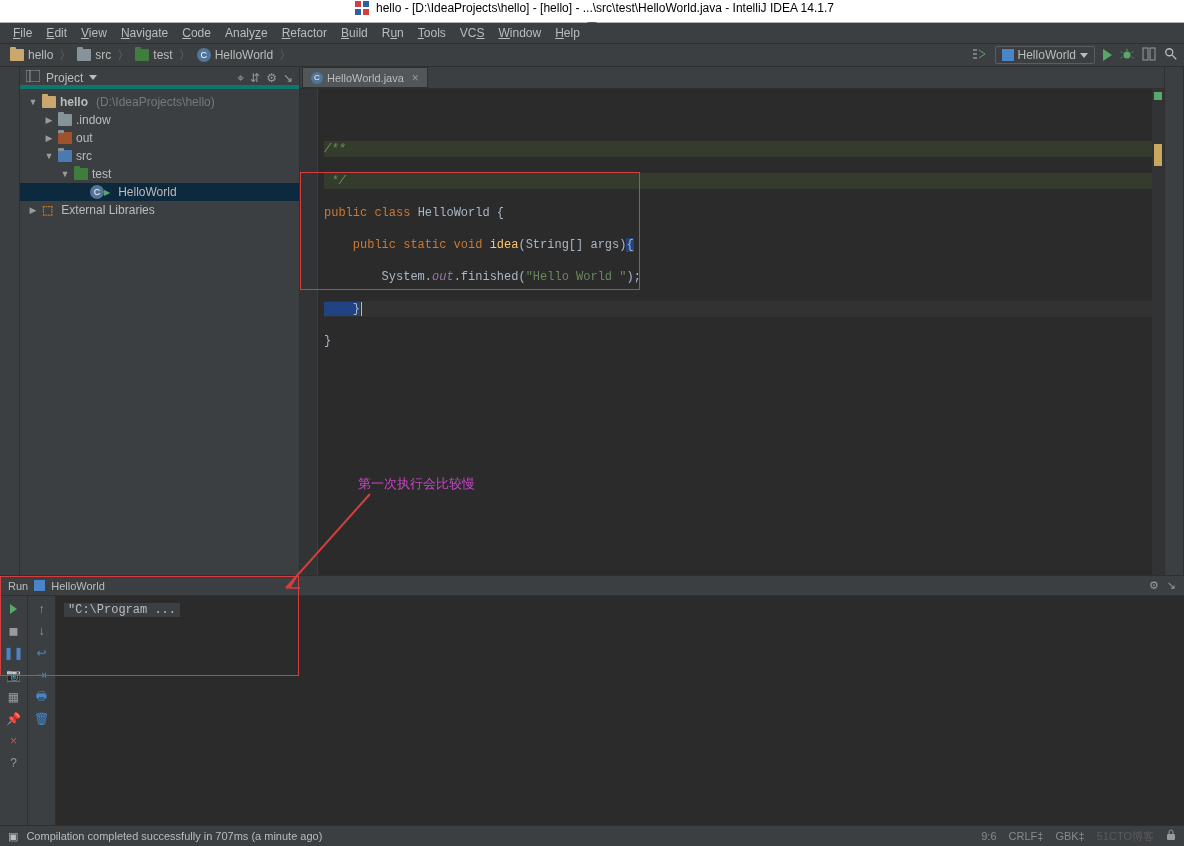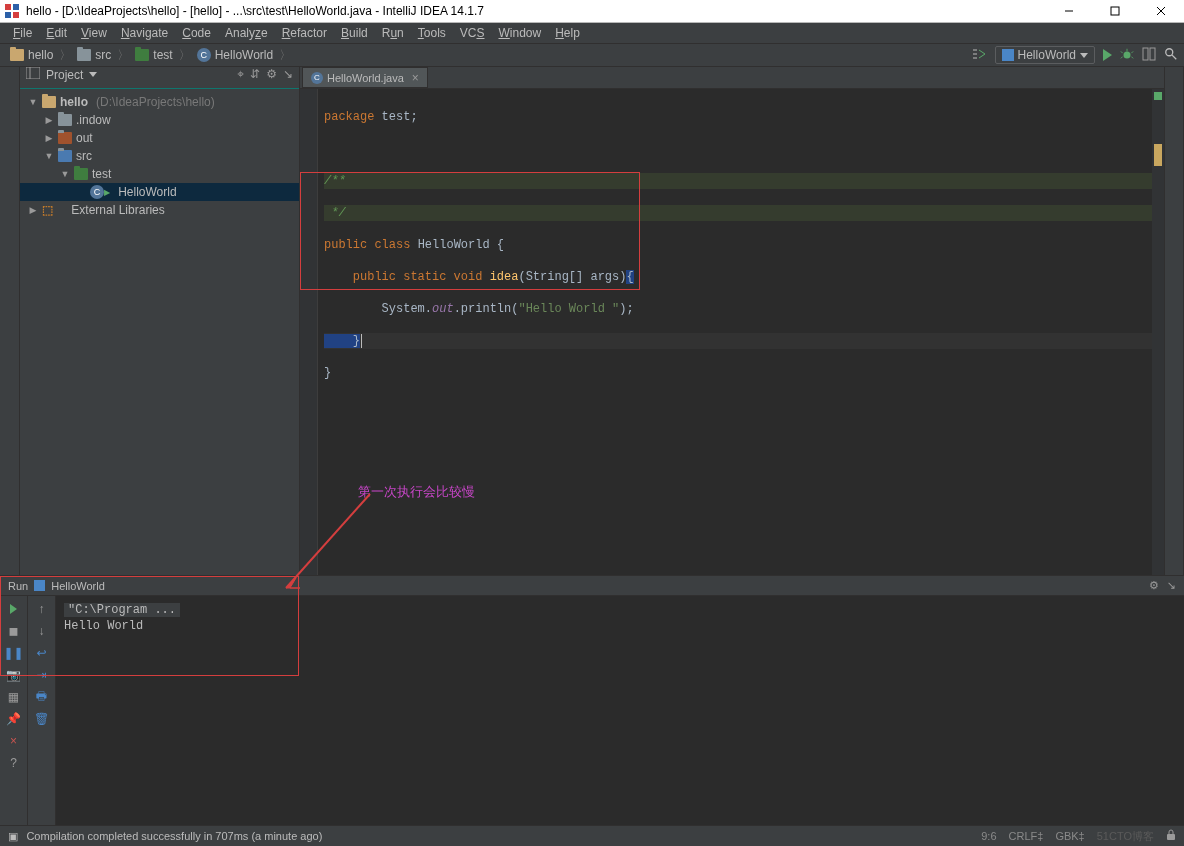--- a/index.html
+++ b/index.html
@@ -1,19 +1,19 @@
 <!DOCTYPE html>
 <html><head>
 <meta charset="utf-8">
 <style>
   * { margin: 0; padding: 0; box-sizing: border-box; }
   body { font-family: "Segoe UI", Helvetica, Arial, sans-serif; font-size: 12px; background: #3c3f41; color: #bbbbbb; user-select: none; }
   .window { display: flex; flex-direction: column; width: 1184px; height: 846px; background: #ffffff; }
   
-  .title-bar { display: flex; align-items: center; justify-content: space-between; height: 23px; background: #ffffff; color: #000; border-bottom: 1px solid #b8b8b8;}
+  .title-bar { display: flex; align-items: center; justify-content: space-between; height: 23px; background: #ffffff; color: #000; border-bottom: 1px solid #b8b8b8; flex-direction: column;}
   .title-left { display: flex; align-items: center; gap: 6px; padding-left: 4px; font-size: 12px;}
   .app-ico { width: 16px; height: 16px; display: flex; align-items: center; justify-content: center;}
   .title-btns { display: flex; }
   .title-btn { width: 46px; height: 22px; display: flex; align-items: center; justify-content: center; color: #000; }
   
   .menu-bar { display: flex; align-items: center; height: 21px; background: #3c3f41; color: #bbbbbb; padding: 0 6px; border-bottom: 1px solid #302f2f;}
   .menu-item { padding: 2px 7px; }
   .mnemonic { text-decoration: underline; }
   
   .nav-bar { display: flex; align-items: center; height: 23px; background: #3c3f41; border-bottom: 1px solid #302f2f; padding: 0 6px; font-size: 12px; justify-content: space-between;}
@@ -31,21 +31,21 @@
   .app-run-ico{ width:12px; height:12px; background:#4a86c7;}
   .drop-tri{ width:0; height:0; border-left:4px solid transparent; border-right:4px solid transparent; border-top:5px solid #bbb;}
   .play-tri{ width:0; height:0; border-top:6px solid transparent; border-bottom:6px solid transparent; border-left:9px solid #59a869;}
   .bug-ico svg { fill:#59a869;}
   .search-ico{ color:#bbb;}
   
   .main { display: flex; flex: 1; min-height: 0; background:#3c3f41; position:relative;}
   .left-gutter{ width:20px; background:#3c3f41; border-right:1px solid #302f2f; display:flex; justify-content:center;}
   
   .project-panel { width: 280px; background:#3c3f41; border-right:1px solid #302f2f; display:flex; flex-direction:column;}
-  .proj-header{ display:flex; align-items:flex-start; justify-content:space-between; height:22px; padding:0 6px; background:#3c3f41; border-bottom:1px solid #0f766e;}
+  .proj-header{ display:flex; align-items:flex-end; justify-content:space-between; height:22px; padding:0 6px; background:#3c3f41; border-bottom:4px solid #0f766e;}
   .proj-header-l{ display:flex; align-items:center; gap:6px;}
   .proj-tools{ display:flex; align-items:center; gap:6px; color:#9a9a9a;}
   .tree { padding-top:4px; font-size:12px;}
   .tree-row{ display:flex; align-items:center; height:18px; gap:4px; padding-left:8px;}
   .tree-row.sel{ background:#0d293e;}
   .arrow{ width:10px; display:inline-block; color:#9a9a9a; font-size:9px; text-align:center;}
   .tree-label{ color:#bbbbbb;}
   .tree-hint{ color:#787878; margin-left:4px;}
   .file-ico{width:12px; height:14px; background:#8aa6c1; border-radius:1px;}
   .lib-ico{ color:#c07a2b; font-weight:bold;}
@@ -246,53 +246,52 @@
           </div>
         <div class="tree-row sel" style="padding-left:56px">
             <span class="arrow"></span>
             <span class="class-ico">C</span>
             <span style="font-size:8px; color:#59a869; margin-left:-4px">▶</span>
             <span class="tree-label" style="margin-left:4px">HelloWorld</span>
           </div>
         <div class="tree-row" style="padding-left:8px">
             <span class="arrow">▶</span>
             <span class="lib-ico">⬚</span>
-            <span class="tree-label" style="margin-left:14px">External Libraries</span>
+            <span class="tree-label" style="margin-left:4px">External Libraries</span>
           </div>
       </div>
     </div>
 
     <div class="editor-wrap">
       <div class="editor-tabs">
         <div class="ed-tab">
           <span class="class-ico" style="width:12px;height:12px;font-size:8px">C</span>
           <span>HelloWorld.java</span>
           <span class="close-x">×</span>
         </div>
       </div>
       <div class="editor-body">
         <div class="gutter"></div>
         <div class="code">
-<div><span class="kw">package </span><span class="pkg">test</span><span>;</span></div>
 <div> </div>
 <div style="background:#353c2e"><span class="cmt">/**</span></div>
 <div style="background:#353c2e"><span class="cmt"> */</span></div>
 <div><span class="kw">public class </span><span>HelloWorld {</span></div>
 <div><span class="kw">    public static void </span><span class="fn">idea</span><span>(String[] args)</span><span class="sel-br">{</span></div>
-<div><span>        System.</span><span style="color:#9876aa; font-style:italic">out</span><span>.println(</span><span class="str">"Hello World "</span><span>);</span></div>
+<div><span>        System.</span><span style="color:#9876aa; font-style:italic">out</span><span>.finished(</span><span class="str">"Hello World "</span><span>);</span></div>
 <div class="caret-line"><span class="sel-br">    }</span><span class="caret"></span></div>
 <div><span>}</span></div>
         </div>
         <div class="right-marks">
           <div class="mark green"></div>
           <div class="mark yellow"></div>
         </div>
 
         <div class="red-anno" style="left:0px; top:83px; width:340px; height:118px;"></div>
-        <div class="anno-text" style="left:58px; top:394px;">第一次执行会比较慢</div>
+        <div class="anno-text" style="left:58px; top:386px;">第一次执行会比较慢</div>
         <svg class="anno-arrow" style="left:-20px; top:397px;" width="110" height="110">
           <line x1="90" y1="8" x2="6" y2="102" stroke="#d43e3e" stroke-width="2"></line>
           <polygon points="6,102 16,92 10,102 20,102" fill="#d43e3e"></polygon>
         </svg>
       </div>
     </div>
 
     <div class="side-stripe"></div>
   </div>
 
@@ -324,21 +323,20 @@
       <div class="run-gutter2">
         <span class="gicon">↑</span>
         <span class="gicon">↓</span>
         <span class="gicon blue">↩</span>
         <span class="gicon blue">⇥</span>
         <span class="gicon blue">🖶</span>
         <span class="gicon blue">🗑</span>
       </div>
       <div class="console">
 <div><span class="hdr">"C:\Program ...</span></div>
-<div>Hello World</div>
 <div> </div>
       </div>
 
       <div class="red-anno" style="left:0; top:-20px; width:299px; height:100px;"></div>
     </div>
   </div>
 
   <div class="status-bar">
     <div class="status-left">
       <span>▣</span>

